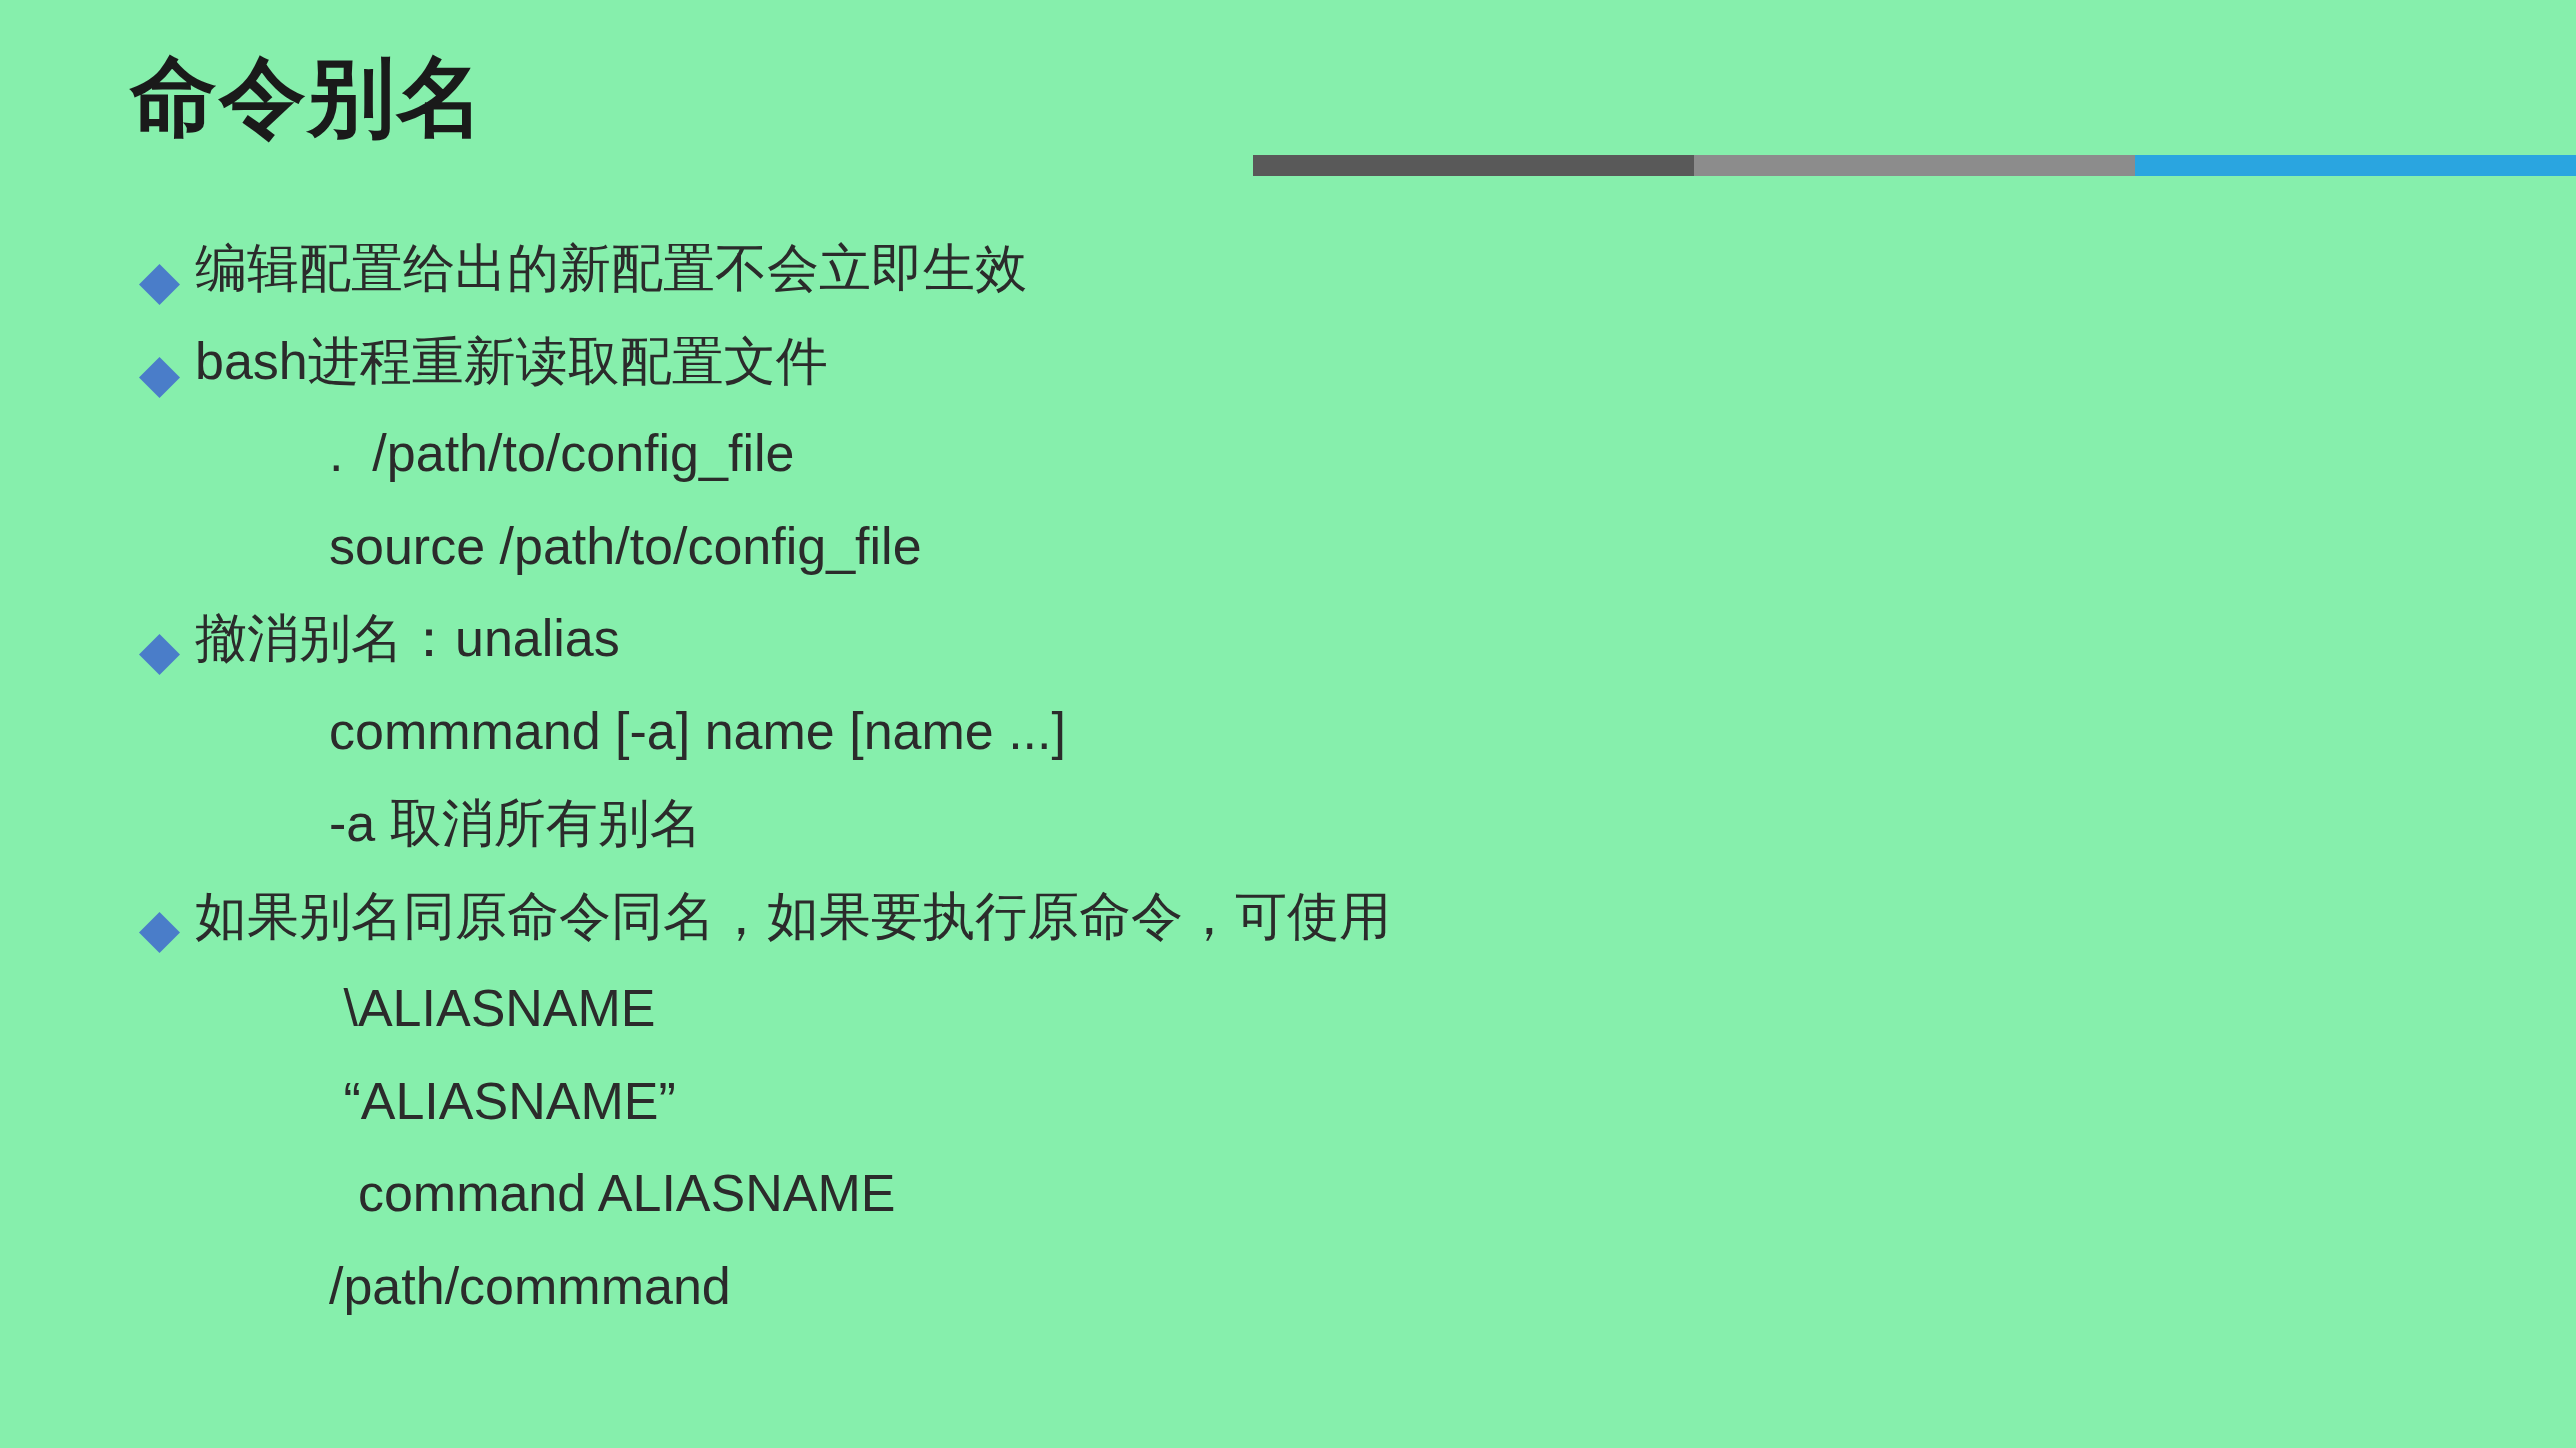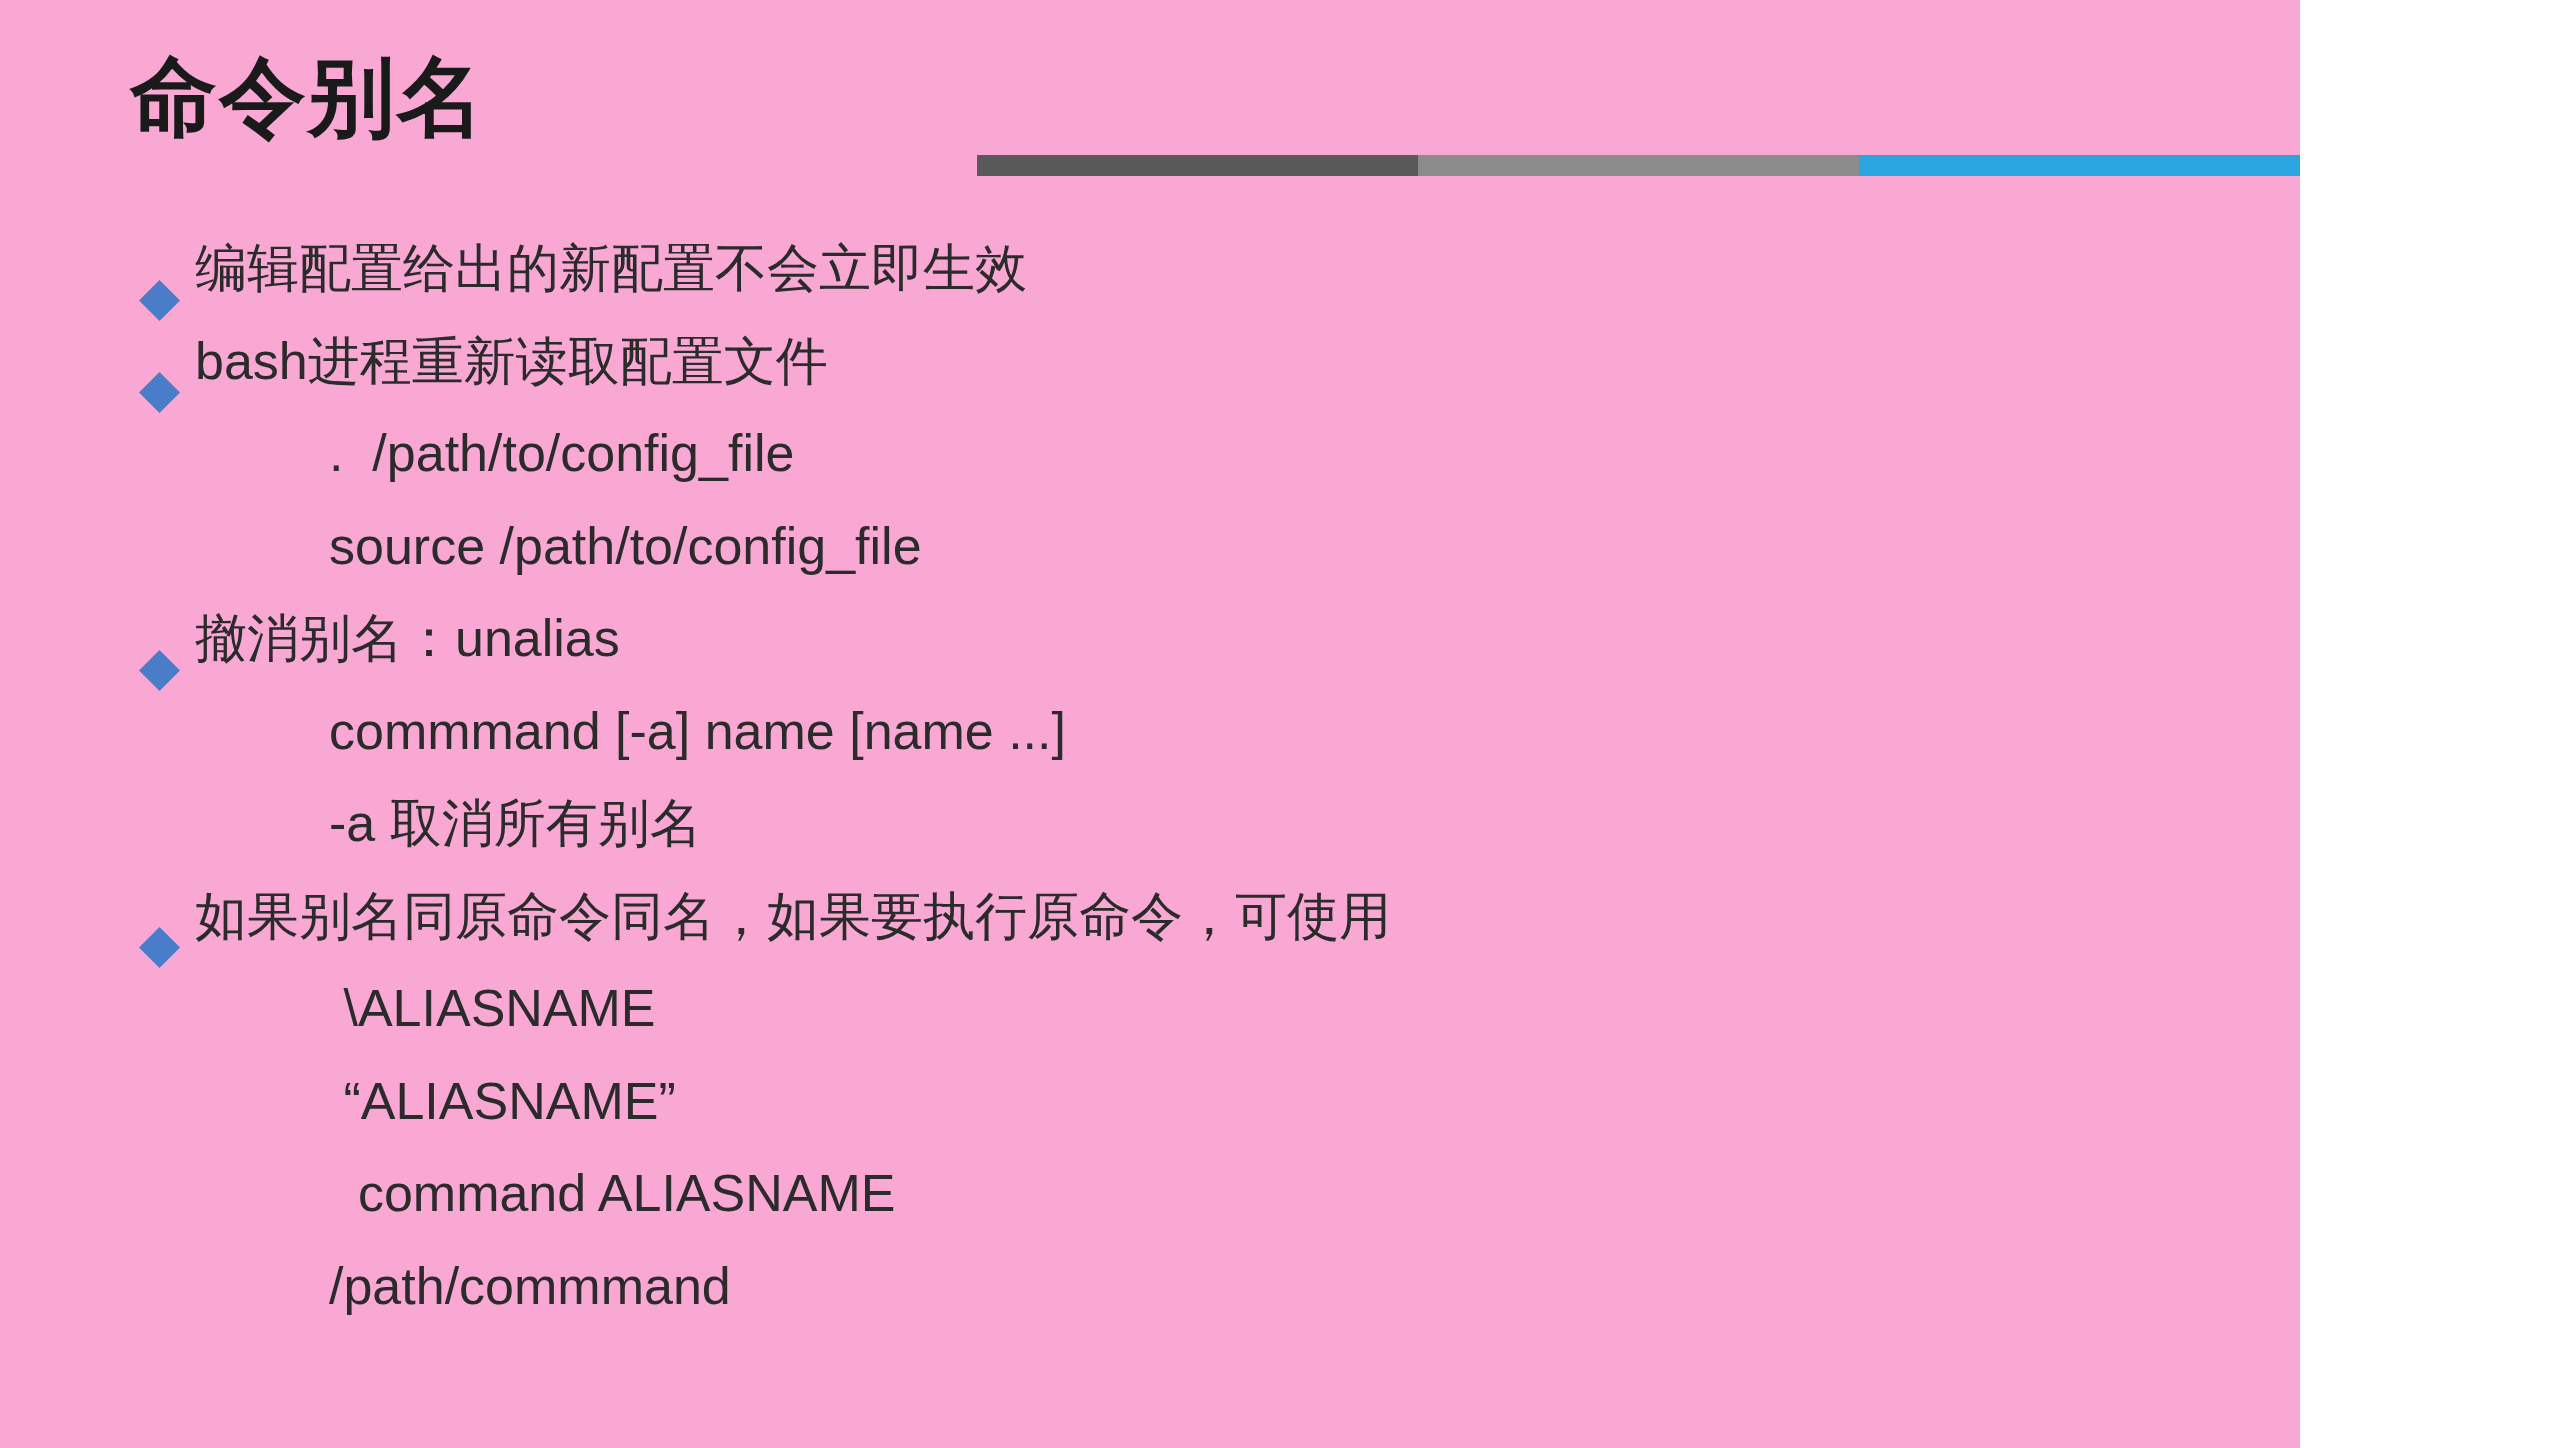--- a/index.html
+++ b/index.html
@@ -1,17 +1,17 @@
 <!DOCTYPE html>
 <html><head>
 <meta charset="utf-8">
 <style>
   * { margin: 0; padding: 0; box-sizing: border-box; }
   html, body { width: 2576px; height: 1449px; background: #ffffff; font-family: "Microsoft YaHei", "Segoe UI", Arial, sans-serif; }
-  .slide { position: relative; width: 2300px; height: 1449px; background: #f9a8d4; }
+  .slide { position: relative; width: 2576px; height: 1449px; background: #86efac; }
   .title {
     position: absolute;
     left: 130px;
     top: 39px;
     font-size: 87px;
     font-weight: 700;
     color: #1a1a1a;
     letter-spacing: 1.9px;
   }
   .accent-bar {
@@ -27,21 +27,21 @@
   .accent-bar .seg3 { flex: 1; background: #2aa5e0; }
   .content {
     position: absolute;
     left: 145px;
     top: 222px;
     font-size: 52px;
     line-height: 1.78;
     color: #2b2b2b;
     font-weight: 400;
   }
-  .bullet-row { display: flex; align-items: flex-end; }
+  .bullet-row { display: flex; align-items: center; }
   .diamond {
     width: 29px;
     height: 29px;
     background: #4a7dc9;
     transform: rotate(45deg);
     margin-top: 33px;
     margin-right: 21px;
     flex: 0 0 29px;
   }
   .sublines { padding-left: 184px; }

